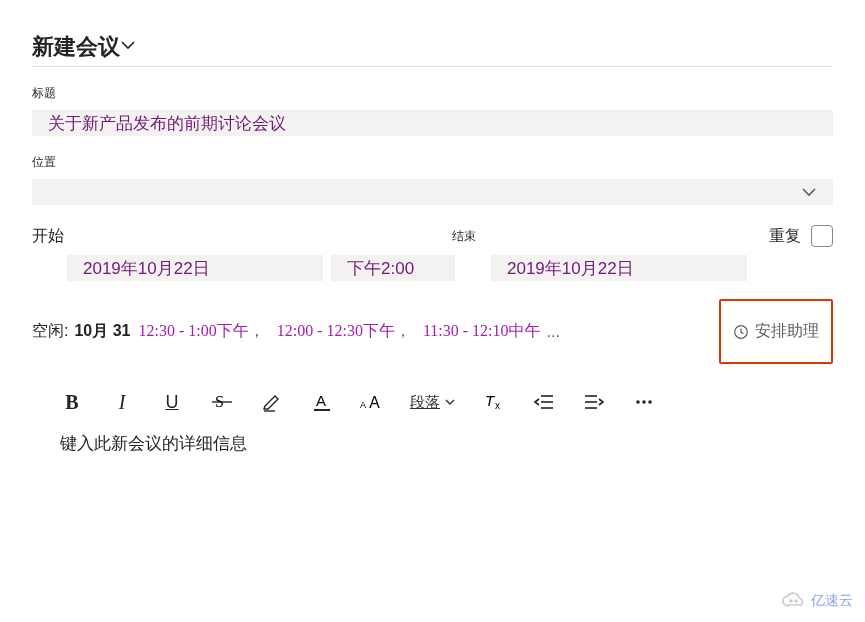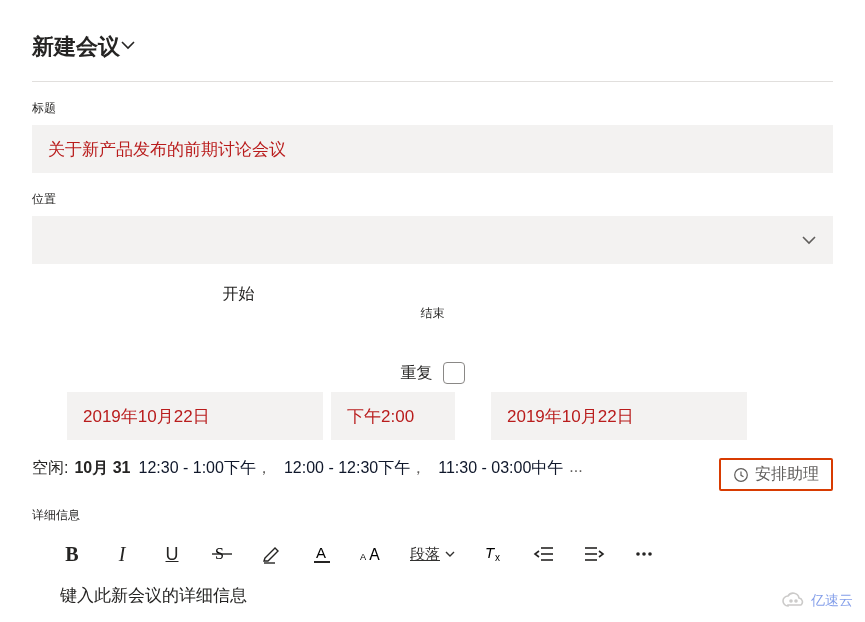--- a/index.html
+++ b/index.html
@@ -1,39 +1,39 @@
 <!DOCTYPE html>
 <html><head>
   <meta charset="utf-8">
   <style>
     * { margin: 0; padding: 0; box-sizing: border-box; }
     body { font-family: "Segoe UI", "Microsoft YaHei", sans-serif; width: 865px; height: 622px; padding: 32px 32px 0 32px; background: #fff; color: #252423; overflow: hidden; }
-    .header { display: flex; align-items: center; padding-bottom: 19px; border-bottom: 1px solid #e1dfdd; }
+    .header { display: flex; align-items: center; padding-bottom: 4px; border-bottom: 1px solid #e1dfdd; }
     .header-title { font-size: 22px; font-weight: 700; }
     .chev { width: 16px; height: 16px; }
     .sec { margin-top: 18px; }
     .lbl { font-size: 12px; color: #252423; margin-bottom: 8px; }
-    .fld { width: 100%; background: #f3f2f1; border: none; padding: 14px 16px; font-size: 17px; color: #b91c1c; }
+    .fld { width: 100%; background: #f3f2f1; border: none; padding: 3px 16px; font-size: 17px; color: #701a75; }
     .fld::placeholder { color: #a19f9d; }
     .loc-wrap { position: relative; }
     .loc-wrap .chev { position: absolute; right: 16px; top: 50%; transform: translateY(-50%); pointer-events: none; }
     .row-dt { display: grid; grid-template-columns: 256px 124px 20px 256px 124px; gap: 8px; margin-top: 8px; margin-left: 35px; }
-    .dt-labels { display: flex; align-items: center; margin-top: 20px; flex-direction: column; }
+    .dt-labels { display: flex; align-items: center; margin-top: 20px; }
     .lbl-start { width: 420px; font-size: 16px; }
     .lbl-end { flex: 1; font-size: 12px; }
-    .repeat-wrap { display: flex; align-items: center; gap: 10px; margin-top: 40px; }
+    .repeat-wrap { display: flex; align-items: center; gap: 10px; }
     .chk { width: 22px; height: 22px; border: 1px solid #8a8886; border-radius: 4px; }
-    .free-row { display: flex; margin-top: 18px; font-size: 16px; }
+    .free-row { display: flex; align-items: center; margin-top: 18px; font-size: 16px; }
     .free-label { margin-right: 6px; }
     .free-date { font-weight: 700; margin-right: 8px; }
-    .slot { color: #0f172a; }
+    .slot { color: #a21caf; font-family: Liberation Serif, serif; }
     .slot-sep { color: #605e5c; }
     .dots { color: #605e5c; margin-left: 6px; }
     .spacer { flex: 1; }
-    .assistant-btn { display: flex; align-items: center; gap: 6px; border: 2px solid #d83b01; padding: 4px 12px; border-radius: 2px; cursor: pointer; }
+    .assistant-btn { display: flex; align-items: center; gap: 6px; border: 2px solid #d83b01; padding: 20px 12px; border-radius: 2px; cursor: pointer; }
     .assistant-btn svg { color: #605e5c; }
     .assistant-btn span { color: #605e5c; font-size: 16px; }
     .details-sec { margin-top: 16px; }
     .editor { margin-top: 6px; margin-left: 14px; }
     .toolbar { display: flex; align-items: center; gap: 26px; padding: 10px 14px 14px 14px; }
     .tb-btn { width: 24px; height: 24px; display: flex; align-items: center; justify-content: center; cursor: pointer; color: #252423; }
     .tb-para { display: flex; align-items: center; gap: 4px; cursor: pointer; font-size: 15px; color: #323130; text-decoration: underline; }
     .editor-area { padding: 4px 14px; }
     .editor-area .ph { font-size: 17px; color: #252423; }
     .watermark { position: absolute; right: 12px; bottom: 12px; opacity: 0.55; display: flex; align-items: center; gap: 4px; font-size: 14px; color: #1d4ed8; }
@@ -85,34 +85,33 @@
 
 <div class="free-row">
   <span class="free-label">空闲:</span>
   <span class="free-date">10月 31</span>
   <span class="slot">12:30 - 1:00下午</span>
   <span class="slot-sep">，</span>
   <span style="width:12px"></span>
   <span class="slot">12:00 - 12:30下午</span>
   <span class="slot-sep">，</span>
   <span style="width:12px"></span>
-  <span class="slot">11:30 - 03:00中午</span>
+  <span class="slot">11:30 - 12:10中午</span>
   <span class="dots">...</span>
   <div class="spacer"></div>
   <div class="assistant-btn">
     <svg width="16" height="16" viewBox="0 0 16 16" fill="none">
         <circle cx="8" cy="8" r="6.3" stroke="currentColor" stroke-width="1.2"></circle>
         <path d="M8 4.5 V8.3 L10.5 9.8" stroke="currentColor" stroke-width="1.2"></path>
       </svg>
     <span>安排助理</span>
   </div>
 </div>
 
 <div class="details-sec">
-  <div class="lbl">详细信息</div>
   <div class="editor">
     <div class="toolbar">
       <div class="tb-btn" style="font-weight:900;font-size:20px;font-family:Georgia,serif">B</div>
       <div class="tb-btn" style="font-style:italic;font-size:20px;font-family:Georgia,serif">I</div>
       <div class="tb-btn" style="text-decoration:underline;font-size:18px">U</div>
       <div class="tb-btn">
         <svg width="22" height="22" viewBox="0 0 22 22">
             <text x="4" y="16" font-size="16" font-family="Georgia">S</text>
             <line x1="1" y1="11" x2="21" y2="11" stroke="#252423" stroke-width="1.4"></line>
           </svg>

